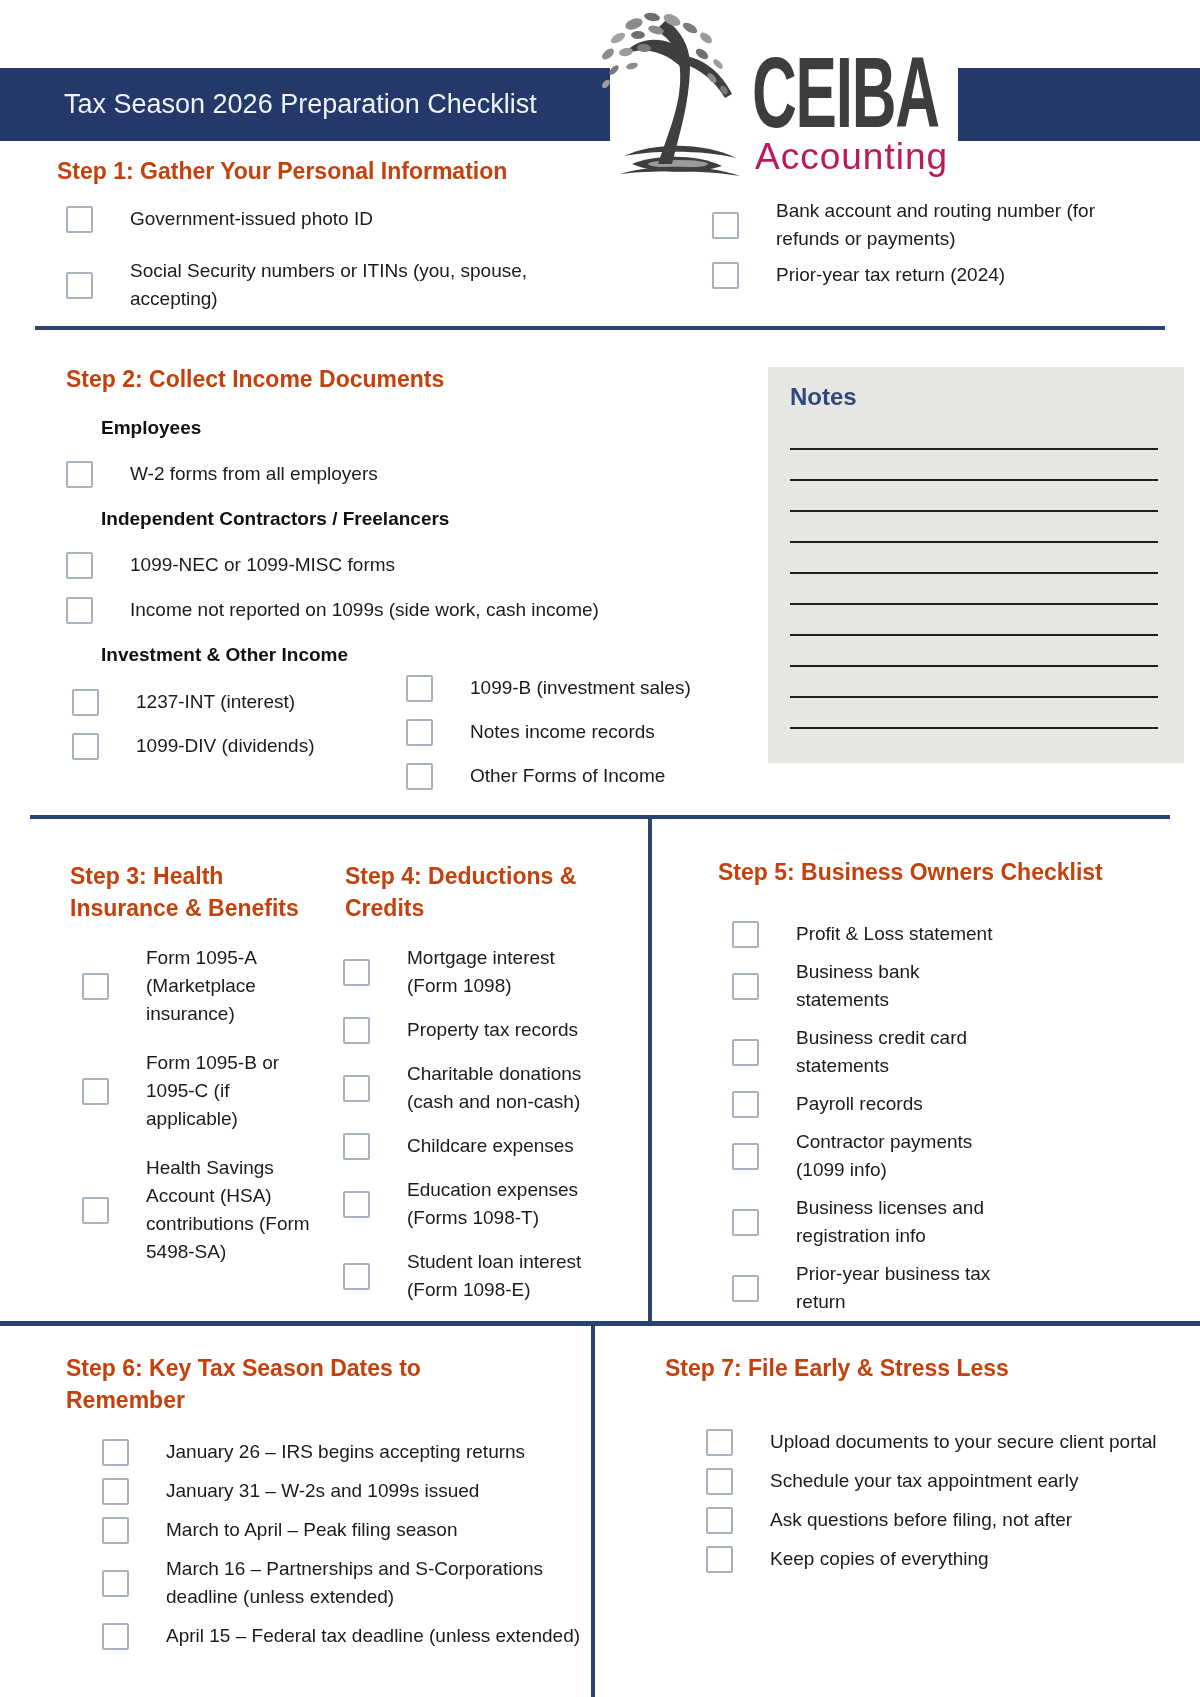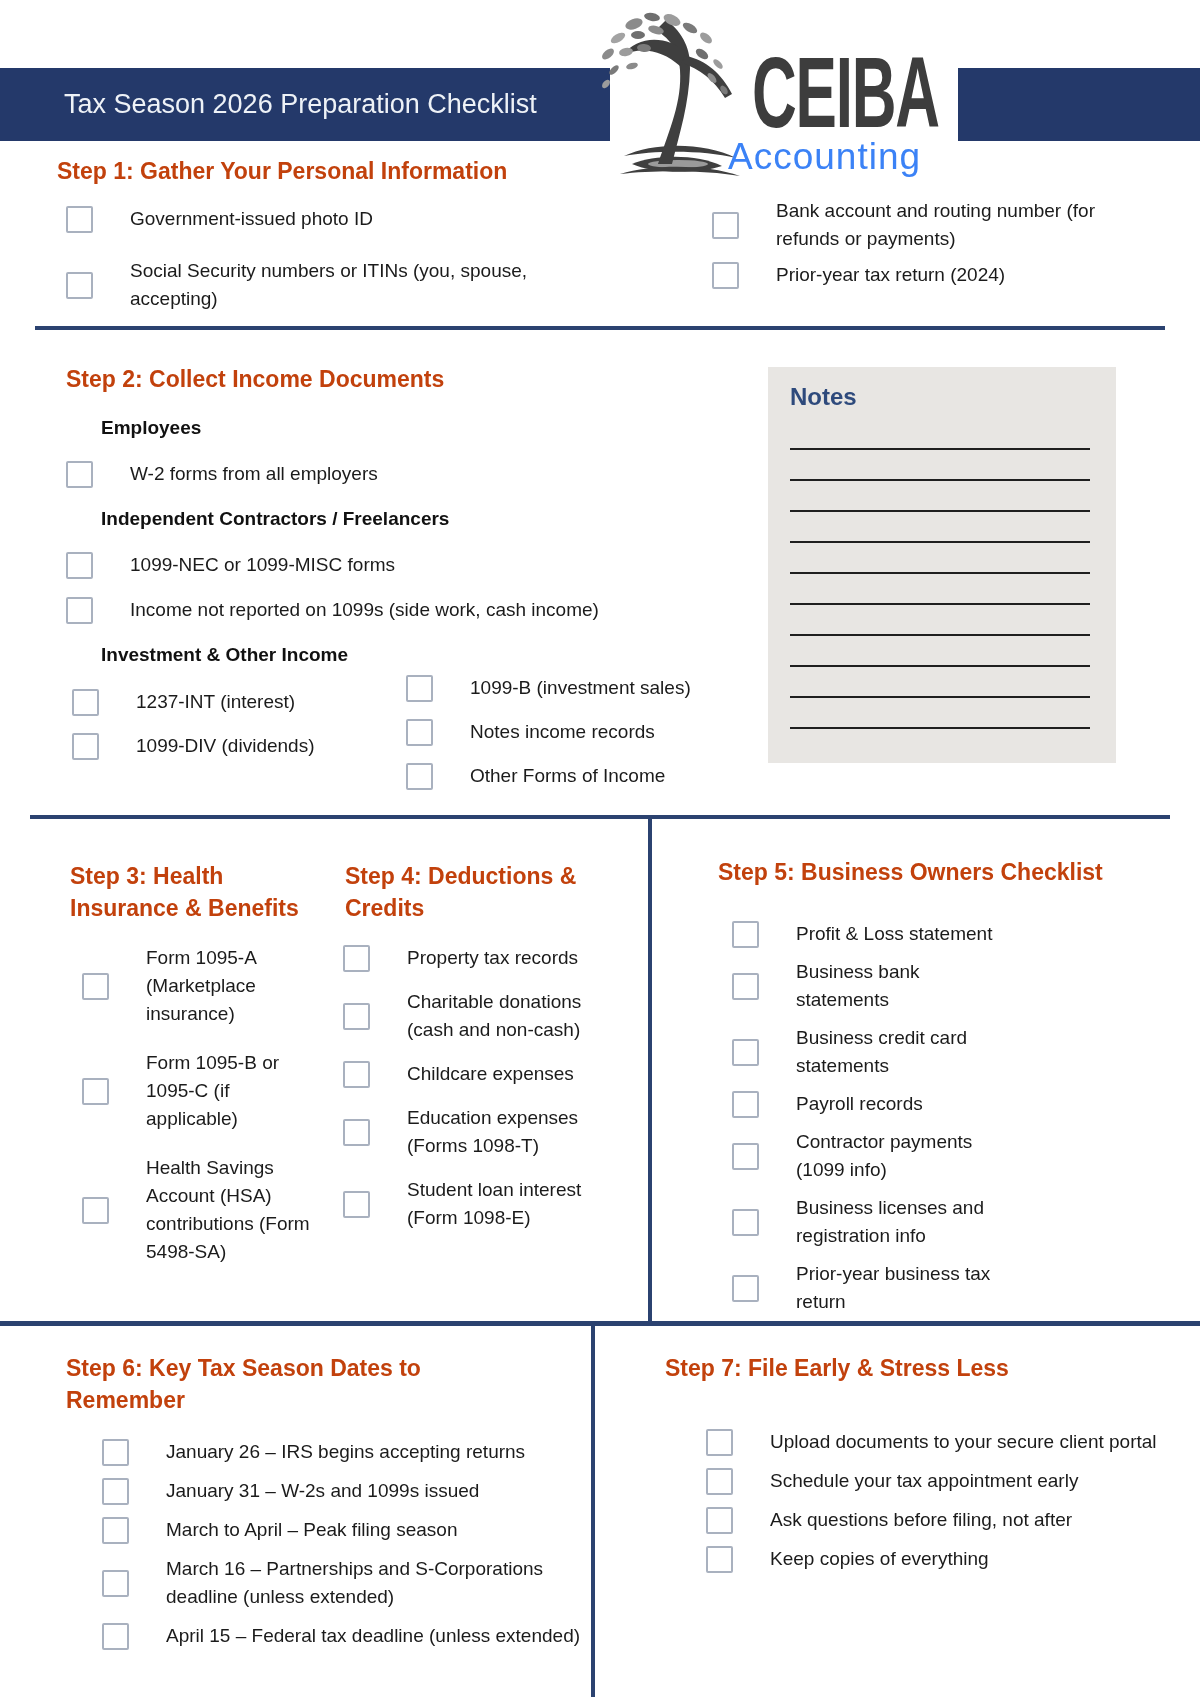--- a/index.html
+++ b/index.html
@@ -8,21 +8,21 @@
 
   
   .banner{position:absolute;left:0;top:68px;width:1200px;height:73px;background:#24396a;}
   .banner-title{position:absolute;left:64px;top:0;height:92px;line-height:73px;
                 font-size:27px;color:#eef2f7;white-space:nowrap;}
   .logo-plate{position:absolute;left:610px;top:68px;width:348px;height:73px;background:#ffffff;}
   .tree{position:absolute;left:594px;top:8px;width:168px;height:172px;}
   .brand{position:absolute;left:752px;top:50px;font-size:100px;font-weight:bold;color:#3d3d3d;
          line-height:0.84;letter-spacing:-2px;transform:scaleX(0.62);transform-origin:left top;
          white-space:nowrap;}
-  .brand-sub{position:absolute;left:728px;top:136px;font-size:37px;color:#3b82f6;
+  .brand-sub{position:absolute;left:755px;top:136px;font-size:37px;color:#be185d;
              letter-spacing:1px;white-space:nowrap;}
 
   
   .h-step{position:absolute;color:#c2410c;font-weight:bold;font-size:23px;line-height:32px;white-space:nowrap;}
   .h-step span{display:block;}
   .divider-h{position:absolute;height:4px;background:#2b4270;}
   .divider-v{position:absolute;width:4px;background:#2b4270;}
 
   .list{position:absolute;}
   .row{display:flex;align-items:center;gap:23px;}
@@ -35,21 +35,21 @@
 
   .gap-17 .row{margin-bottom:17px;}
   .gap-16 .row{margin-bottom:16px;}
   .gap-24 .row{margin-bottom:24px;}
   .gap-8  .row{margin-bottom:8px;}
   .gap-21 .row{margin-bottom:21px;}
   .gap-10 .row{margin-bottom:10px;}
   .gap-11 .row{margin-bottom:11px;padding-left:36px;}
 
   
-  .notes{position:absolute;left:768px;top:367px;width:348px;height:396px;background:#e8e6e3;}
+  .notes{position:absolute;left:768px;top:367px;width:416px;height:396px;background:#e8e6e3;}
   .notes-title{position:absolute;left:22px;top:16px;font-size:24px;font-weight:bold;color:#2e4a7c;}
   .notes-lines{position:absolute;left:22px;right:26px;top:52px;}
   .notes-lines div{height:29px;border-bottom:2px solid #1f1f1f;}
 </style>
 </head>
 <body>
 
 <div class="page">
 
   <div class="banner">
@@ -238,20 +238,27 @@
     </div>
 
   <div class="h-step" style="left:345px;top:860px;">
       <span>Step 4: Deductions &amp;</span>
       <span>Credits</span>
     </div>
   <div class="list gap-16" style="left:343px;top:944px;">
       <div class="row">
         <span class="cb"></span>
         <span class="lbl">
+          <span>Mortgage interest</span>
+          <span>(Form 1098)</span>
+        </span>
+      </div>
+      <div class="row">
+        <span class="cb"></span>
+        <span class="lbl">
           <span>Property tax records</span>
         </span>
       </div>
       <div class="row">
         <span class="cb"></span>
         <span class="lbl">
           <span>Charitable donations</span>
           <span>(cash and non-cash)</span>
         </span>
       </div>

